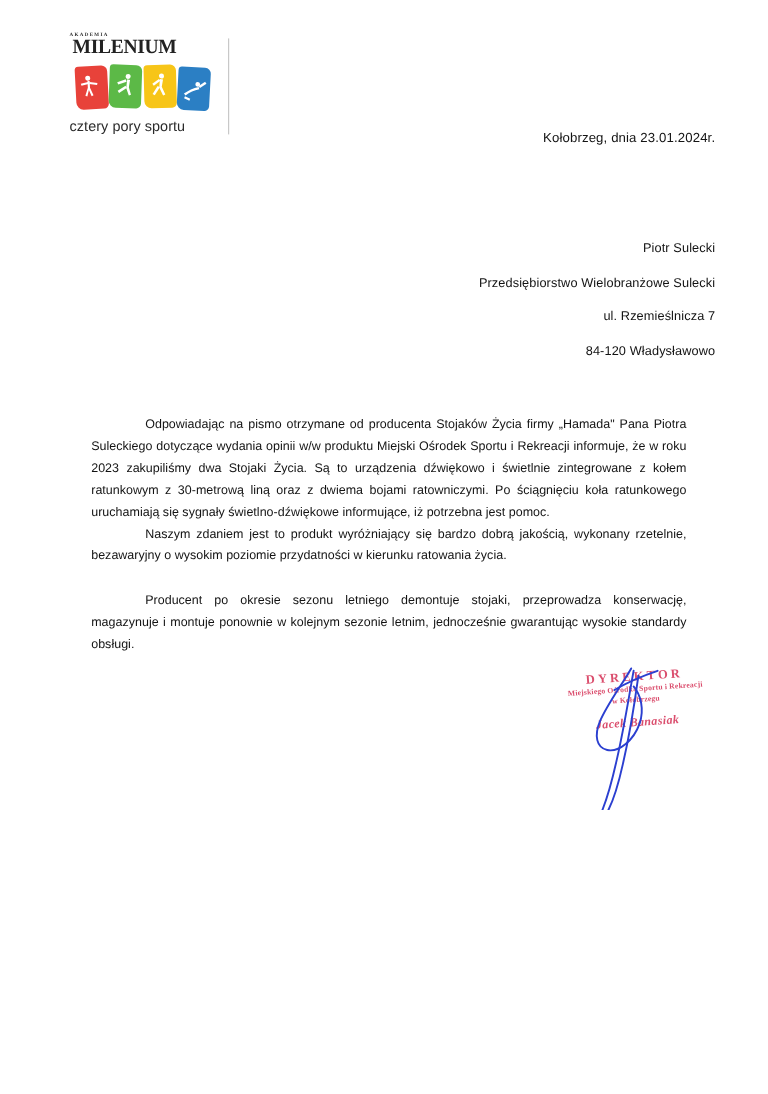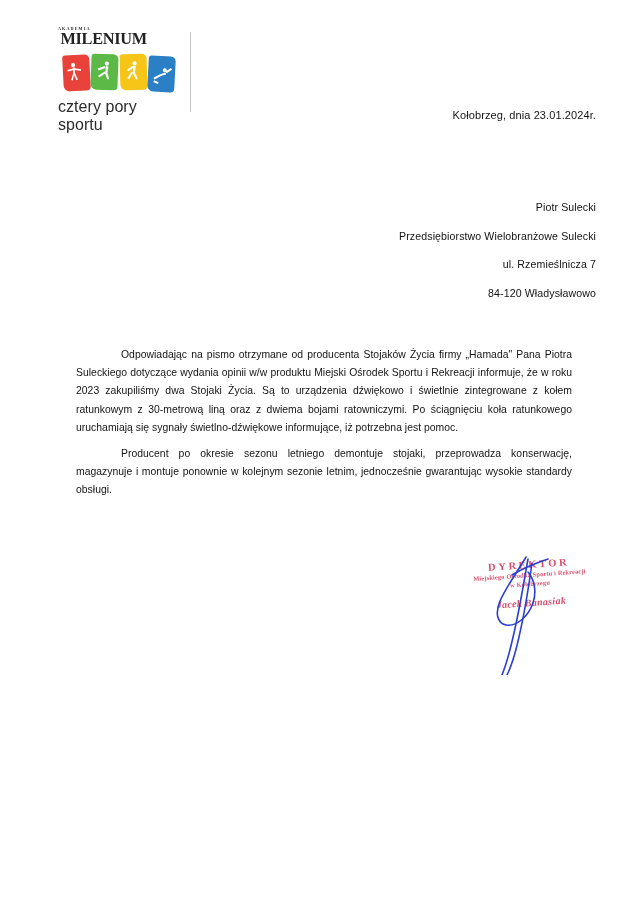--- a/index.html
+++ b/index.html
@@ -79,21 +79,21 @@
     border-radius: 3px 5px 4px 6px;
   }
   .tile svg { position: absolute; inset: 0; }
   .tile-1 { left: 0px;  top: 2px;  background: #e8423a; transform: rotate(-3deg); }
   .tile-2 { left: 28px; top: 1px;  background: #5cb947; transform: rotate(2deg); }
   .tile-3 { left: 57px; top: 1px;  background: #f7c518; transform: rotate(-1.5deg); }
   .tile-4 { left: 85px; top: 3px;  background: #2b7fc4; transform: rotate(3deg); }
 
   .logo-tagline {
     margin-top: 5px;
-    font-size: 16px;
+    font-size: 12px;
     color: #2b2b2b;
     letter-spacing: 0.05px;
   }
 
   .divider {
     position: absolute;
     left: 190px;
     top: 32px;
     width: 1px;
     height: 80px;
@@ -169,21 +169,21 @@
     line-height: 18.2px;
     color: #131313;
     text-align: justify;
     text-indent: 45px;
     margin: 0 0 0 0;
     letter-spacing: 0.02px;
     -webkit-hyphens: none;
     hyphens: none;
   }
   .para + .para { margin-top: 0px; }
-  .para.spaced { margin-top: 8px; }
+  .para.spaced { margin-top: 19px; }
 
   
   .signature-area {
     position: absolute;
     left: 440px;
     top: 545px;
     width: 180px;
     height: 130px;
   }
   .stamp {
@@ -293,20 +293,21 @@
 
   <div class="recipient">
     <div class="recipient-line">Piotr Sulecki</div>
     <div class="recipient-line">Przedsiębiorstwo Wielobranżowe Sulecki</div>
     <div class="recipient-line">ul. Rzemieślnicza 7</div>
     <div class="recipient-line">84-120 Władysławowo</div>
   </div>
 
   <div class="body-text">
     <p class="para">Odpowiadając na pismo otrzymane od producenta Stojaków Życia firmy „Hamada" Pana Piotra Suleckiego dotyczące wydania opinii w/w produktu  Miejski Ośrodek Sportu i Rekreacji informuje, że w roku 2023 zakupiliśmy  dwa Stojaki Życia. Są to urządzenia dźwiękowo i świetlnie zintegrowane z kołem ratunkowym z 30-metrową liną oraz z dwiema bojami ratowniczymi. Po ściągnięciu koła ratunkowego uruchamiają się sygnały świetlno-dźwiękowe informujące, iż potrzebna jest pomoc.</p>
+    <p class="para">Naszym  zdaniem  jest to produkt wyróżniający się bardzo dobrą jakością, wykonany rzetelnie, bezawaryjny o wysokim poziomie przydatności w kierunku ratowania życia.</p>
     <p class="para spaced">Producent po okresie sezonu letniego demontuje stojaki, przeprowadza konserwację, magazynuje i montuje ponownie w kolejnym sezonie letnim, jednocześnie gwarantując wysokie standardy obsługi.</p>
   </div>
 
   <div class="signature-area">
 
     <div class="stamp">
       <div class="stamp-title">DYREKTOR</div>
       <div class="stamp-sub">Miejskiego Ośrodka Sportu i Rekreacji</div>
       <div class="stamp-sub">w Kołobrzegu</div>
       <div class="stamp-name">Jacek Banasiak</div>

